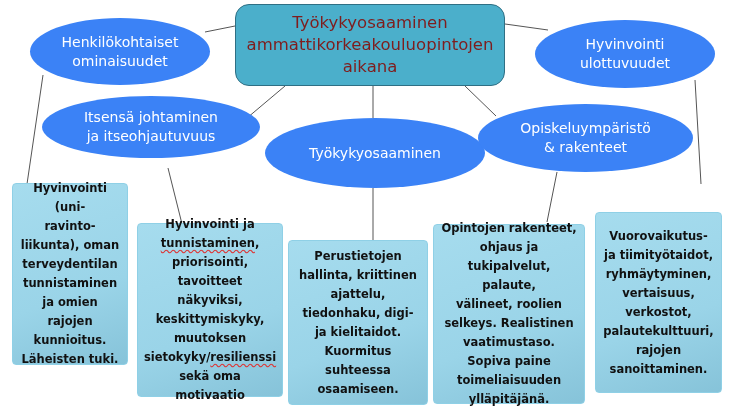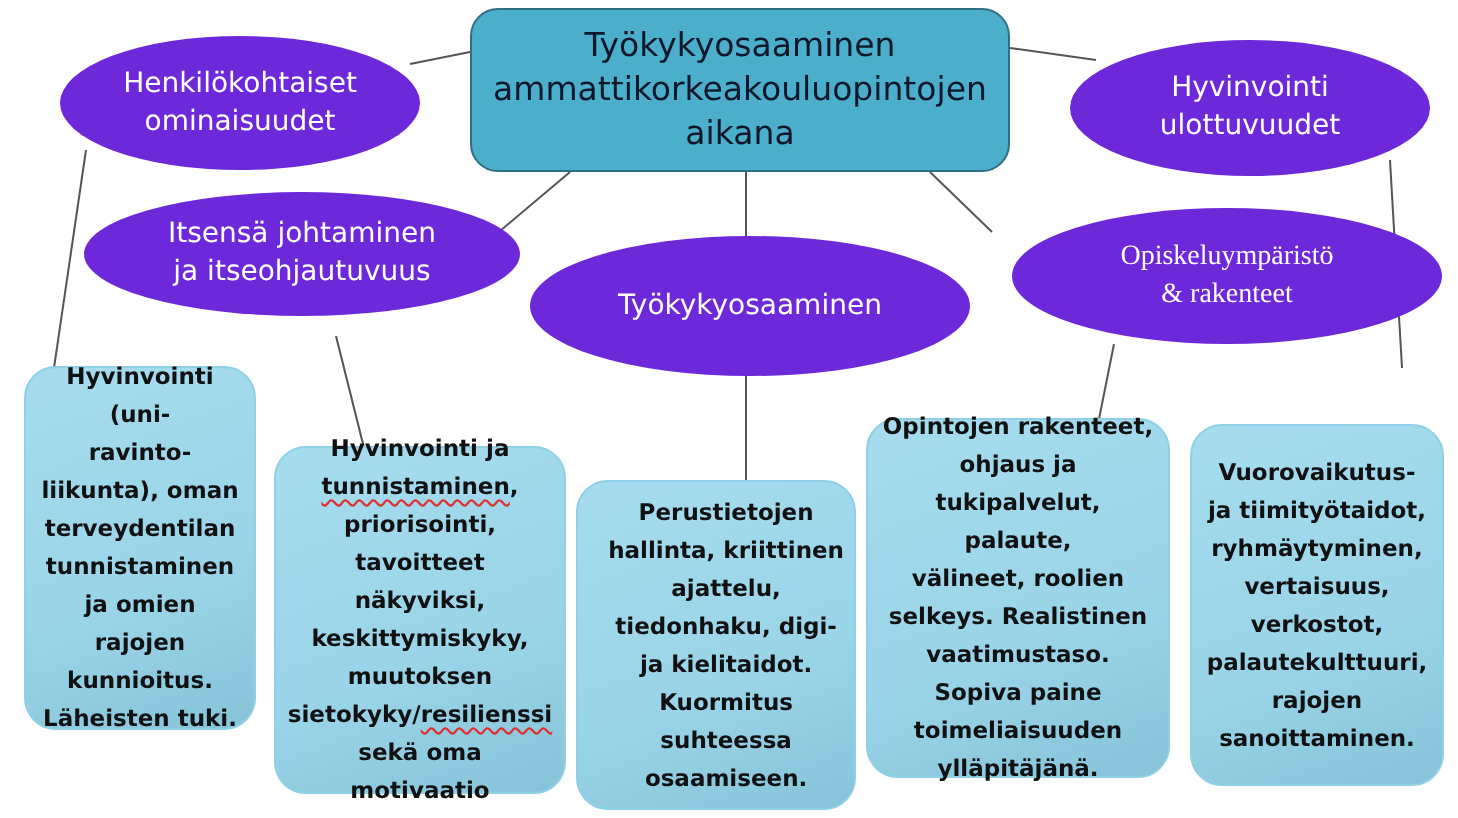--- a/index.html
+++ b/index.html
@@ -1,27 +1,27 @@
 <!DOCTYPE html>
 <html><head>
 <meta charset="utf-8">
 <style>
   html, body { margin:0; padding:0; }
   body { width:729px; height:409px; background:#ffffff; position:relative; overflow:hidden;
          font-family: "DejaVu Sans", "Liberation Sans", sans-serif; }
   svg.lines { position:absolute; left:0; top:0; width:729px; height:409px; }
   .central { position:absolute; left:235px; top:4px; width:270px; height:82px;
              background:#4bafcb; border:1.5px solid #2f6f84; border-radius:14px;
-             box-sizing:border-box; color:#0f172a; text-align:center;
+             box-sizing:border-box; color:#7f1d1d; text-align:center;
              display:flex; align-items:center; justify-content:center;
              font-size:16.5px; line-height:22px; padding:0 6px; }
-  .ellipse { position:absolute; background:#6d28d9; border-radius:50%;
+  .ellipse { position:absolute; background:#3b82f6; border-radius:50%;
              color:#fff; display:flex; align-items:center; justify-content:center;
              text-align:center; font-size:14px; line-height:19px; }
-  .box { position:absolute; border-radius:16px; box-sizing:border-box;
+  .box { position:absolute; border-radius:4px; box-sizing:border-box;
          border:1.5px solid #8fd0e6;
          background:linear-gradient(160deg,#a6dcee 0%,#9ad4e8 60%,#86c3d9 100%);
          color:#111; text-align:center; font-size:11.5px; line-height:19px;
          display:flex; align-items:center; justify-content:center; padding:6px 5px;
          font-weight:bold; font-family:"DejaVu Sans", sans-serif; }
   .box span { display:block; white-space:pre-line; }
   .squiggle { text-decoration: underline wavy #d33; text-underline-offset:2px; }
 </style>
 </head>
 <body>
@@ -53,21 +53,21 @@
   <span style="white-space:pre-line">Hyvinvointi
 ulottuvuudet</span>
 </div>
 <div class="ellipse" style="left:42px;top:96px;width:218px;height:62px;">
   <span style="white-space:pre-line">Itsensä johtaminen
 ja itseohjautuvuus</span>
 </div>
 <div class="ellipse" style="left:265px;top:118px;width:220px;height:70px;">
   <span style="white-space:pre-line">Työkykyosaaminen</span>
 </div>
-<div class="ellipse" style="left:506px;top:104px;width:215px;height:68px;font-family:Liberation Serif, serif;">
+<div class="ellipse" style="left:478px;top:104px;width:215px;height:68px;">
   <span style="white-space:pre-line">Opiskeluympäristö
 &amp; rakenteet</span>
 </div>
 
 <div class="box" style="left:12px;top:183px;width:116px;height:182px;">
   <span>Hyvinvointi (uni-
 ravinto-
 liikunta), oman
 terveydentilan
 tunnistaminen
@@ -80,31 +80,31 @@
   <span><span style="display:inline">Hyvinvointi ja
 </span><span class="squiggle" style="display:inline">tunnistaminen</span><span style="display:inline">,
 priorisointi,
 tavoitteet näkyviksi,
 keskittymiskyky,
 muutoksen
 sietokyky/</span><span class="squiggle" style="display:inline">resilienssi</span><span style="display:inline">
 sekä oma
 motivaatio</span></span>
 </div>
-<div class="box" style="left:288px;top:240px;width:140px;height:165px;justify-content:flex-end;">
+<div class="box" style="left:288px;top:240px;width:140px;height:165px;">
   <span>Perustietojen
 hallinta, kriittinen
 ajattelu,
 tiedonhaku, digi-
 ja kielitaidot.
 Kuormitus
 suhteessa
 osaamiseen.</span>
 </div>
-<div class="box" style="left:433px;top:209px;width:152px;height:180px;">
+<div class="box" style="left:433px;top:224px;width:152px;height:180px;">
   <span>Opintojen rakenteet,
 ohjaus ja
 tukipalvelut, palaute,
 välineet, roolien
 selkeys. Realistinen
 vaatimustaso.
 Sopiva paine
 toimeliaisuuden
 ylläpitäjänä.</span>
 </div>

